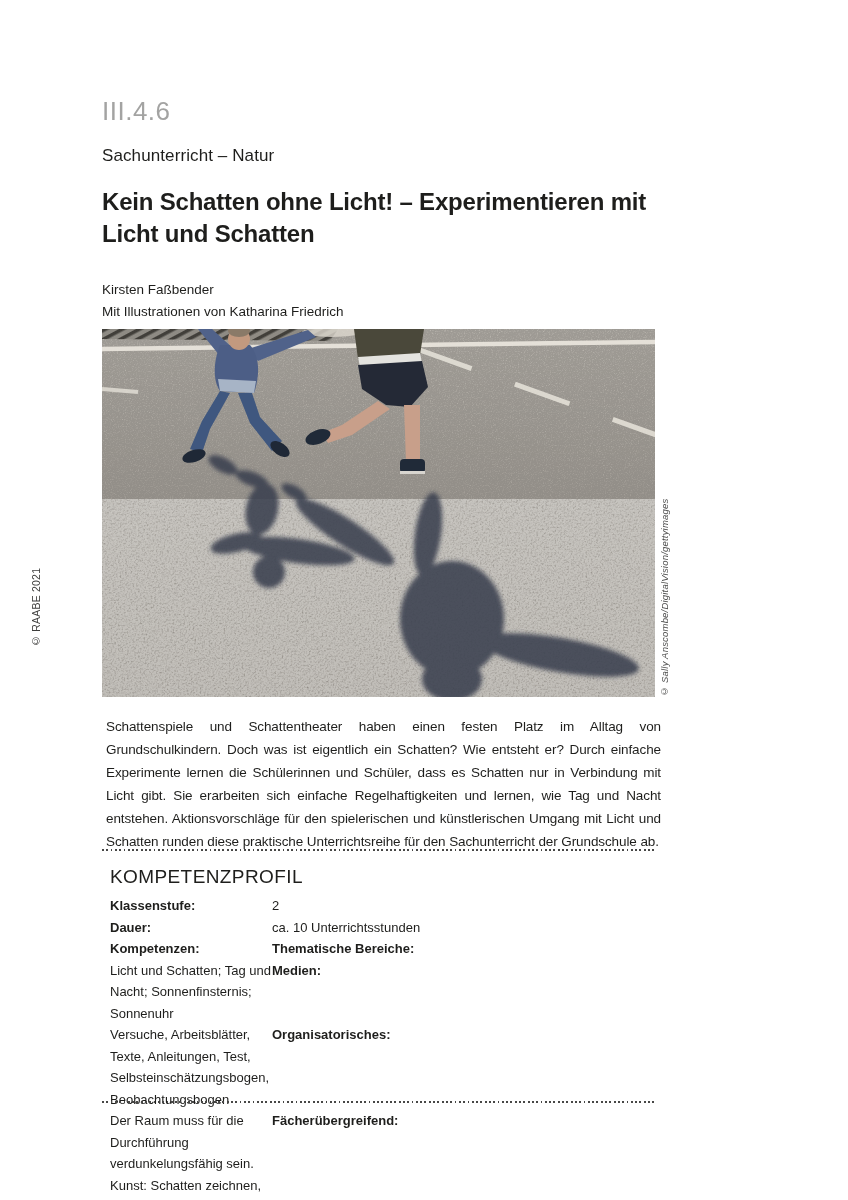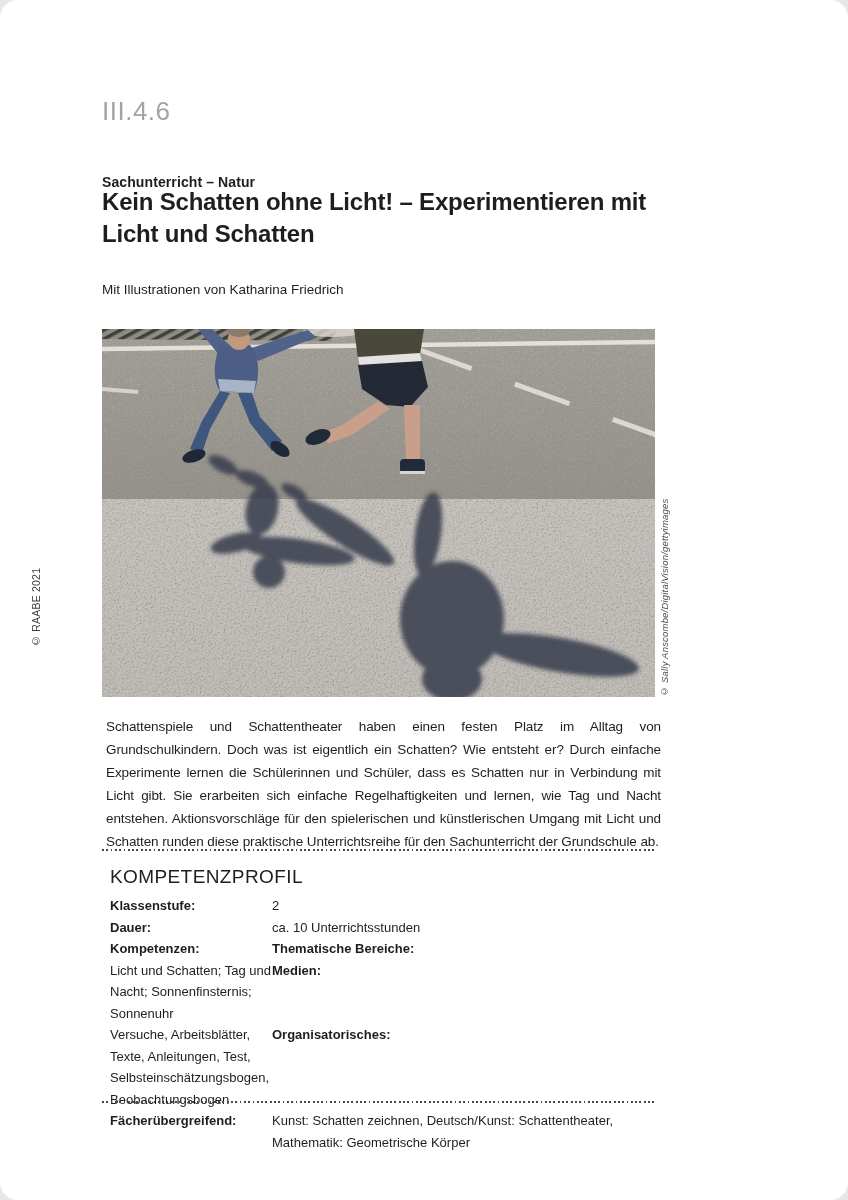--- a/index.html
+++ b/index.html
@@ -1,29 +1,28 @@
 <!DOCTYPE html>
 <html lang="de"><head>
 <meta charset="utf-8">
 <style>
   html,body{margin:0;padding:0;background:#e8e8e8;}
   .page{
     position:relative;width:848px;height:1200px;margin:0 auto;
     background:#ffffff;overflow:hidden;
     font-family:"Liberation Sans","DejaVu Sans",sans-serif;
     color:#1e1e1c;
-    border-radius:18px;
   }
   .doc-code{
     position:absolute;left:102px;top:96px;
     font-size:26px;font-weight:400;letter-spacing:.5px;color:#a3a3a2;
   }
   .subject{
     position:absolute;left:102px;top:146px;
-    font-size:14px;font-weight:700;letter-spacing:.1px;margin-top:28px;
+    font-size:17px;font-weight:400;letter-spacing:.1px;
   }
   .title{
     position:absolute;left:102px;top:186px;max-width:580px;
     font-size:24px;font-weight:700;line-height:32px;letter-spacing:-.2px;
     margin:0;
   }
   .authors{
     position:absolute;left:102px;top:279px;
     font-size:13.5px;line-height:22px;
   }
@@ -70,20 +69,21 @@
 
 <div class="page">
 
   <div class="doc-code">III.4.6</div>
 
   <div class="subject">Sachunterricht – Natur</div>
 
   <h1 class="title">Kein Schatten ohne Licht! – Experimentieren mit Licht und Schatten</h1>
 
   <div class="authors">
+    <div>Kirsten Faßbender</div>
     <div>Mit Illustrationen von Katharina Friedrich</div>
   </div>
 
   <div class="figure">
     <svg viewBox="0 0 553 368" xmlns="http://www.w3.org/2000/svg">
       <defs>
         <linearGradient id="asph" x1="0" y1="0" x2="0" y2="1">
           <stop offset="0" stop-color="#c9c5bd"></stop>
           <stop offset="0.45" stop-color="#b3aea6"></stop>
           <stop offset="1" stop-color="#a19b92"></stop>
@@ -172,19 +172,20 @@
     <div class="kp-label">Klassenstufe:</div>
     <div class="kp-value">2</div>
     <div class="kp-label">Dauer:</div>
     <div class="kp-value">ca. 10 Unterrichtsstunden</div>
     <div class="kp-label">Kompetenzen:</div>
     <div class="kp-label">Thematische Bereiche:</div>
     <div class="kp-value">Licht und Schatten; Tag und Nacht; Sonnenfinsternis; Sonnenuhr</div>
     <div class="kp-label">Medien:</div>
     <div class="kp-value">Versuche, Arbeitsblätter, Texte, Anleitungen, Test, Selbsteinschät­zungsbogen, Beobachtungsbogen</div>
     <div class="kp-label">Organisatorisches:</div>
+    <div class="kp-value">Der Raum muss für die Durchführung verdunkelungsfähig sein.</div>
     <div class="kp-label">Fächerübergreifend:</div>
     <div class="kp-value">Kunst: Schatten zeichnen, Deutsch/Kunst: Schattentheater, Mathematik: Geometrische Körper</div>
   </div>
 
   <div class="dots bottom"></div>
 
 </div>
 
 </body></html>

